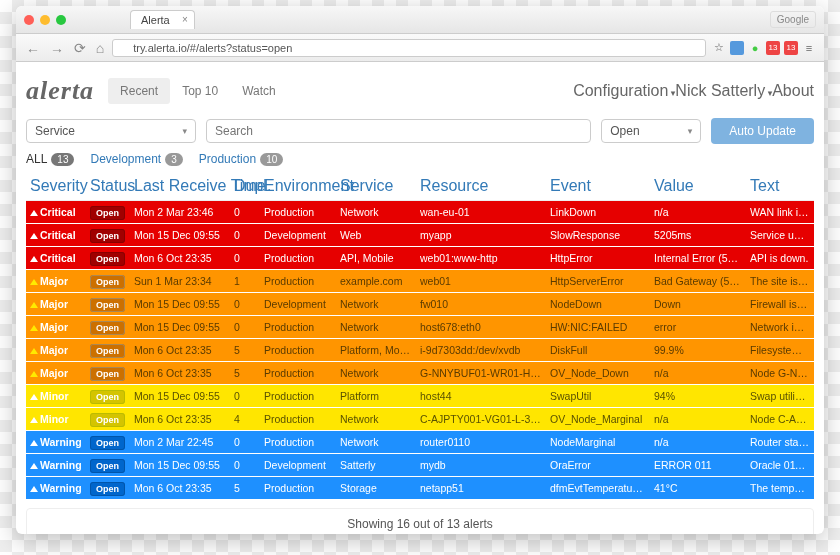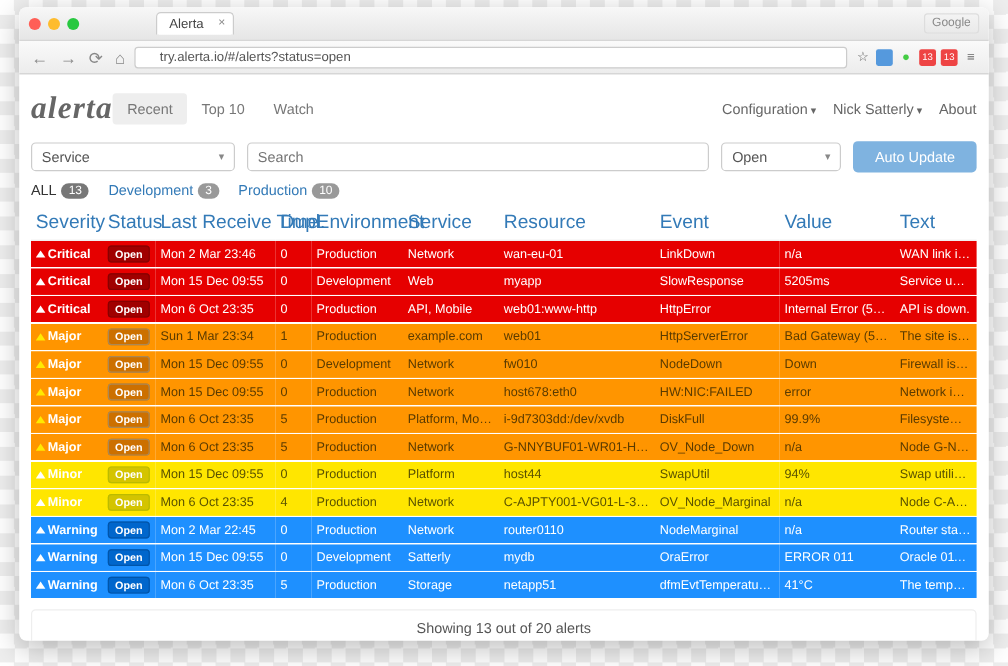--- a/index.html
+++ b/index.html
@@ -13,24 +13,24 @@
 .tab .x { position: absolute; right: 6px; top: 3px; font-size: 10px; color: #888; }
 .goog { margin-left: auto; font-size: 10px; color: #888; border: 1px solid #ddd; border-radius: 3px; padding: 2px 6px; }
 .toolbar { height: 28px; background: linear-gradient(#fafafa,#ececec); border-bottom: 1px solid #ccc; display: flex; align-items: center; padding: 0 8px; gap: 6px; color: #666; font-size: 12px; }
 .toolbar .nav { font-size: 14px; color: #888; padding: 0 2px; }
 .url { flex: 1; background: #fff; border: 1px solid #ccc; border-radius: 3px; padding: 2px 20px; font-size: 11px; color: #555; }
 .exticons { display: flex; gap: 4px; font-size: 11px; }
 .exticons span { width: 14px; height: 14px; display: inline-flex; align-items: center; justify-content: center; }
 .content { flex: 1; overflow: auto; padding: 6px 10px 10px; }
 .brandrow { display: flex; align-items: center; padding: 8px 0; }
 .logo { font-family: Georgia, serif; font-style: italic; font-weight: bold; font-size: 26px; color: #666; letter-spacing: 1px; }
-.tabs { display: flex; }
+.tabs { display: flex; margin-left: 14px; }
 .tabs .t { font-size: 12px; color: #777; padding: 6px 12px; border-radius: 3px; cursor: pointer; }
 .tabs .t.active { background: #eee; }
-.rightmenu { margin-left: auto; display: flex; gap: 14px; font-size: 12px; color: #666; }
+.rightmenu { margin-left: auto; display: flex; gap: 0; font-size: 16px; color: #666; }
 .rightmenu .caret::after { content: " ▾"; font-size: 9px; }
 .controls { display: flex; gap: 10px; align-items: center; margin: 4px 0 8px; }
 .sel { border: 1px solid #ccc; border-radius: 4px; padding: 4px 8px; font-size: 12px; color: #555; background: #fff; display: flex; justify-content: space-between; align-items: center; }
 .sel .car { font-size: 9px; color: #888; }
 .search { border: 1px solid #ccc; border-radius: 4px; padding: 4px 8px; font-size: 12px; color: #999; background: #fff; flex: 1; }
 .autobtn { background: #7fb3e0; color: #fff; border-radius: 4px; padding: 6px 18px; font-size: 12px; text-align: center; }
 .filters { display: flex; gap: 16px; align-items: center; font-size: 12px; margin-bottom: 6px; }
 .filters .f { color: #337ab7; display: flex; align-items: center; gap: 4px; cursor: pointer; }
 .filters .f.all { color: #333; }
 .badge { background: #777; color: #fff; border-radius: 8px; padding: 1px 6px; font-size: 10px; }
@@ -310,15 +310,15 @@
             <td>Production</td>
             <td>Storage</td>
             <td>netapp51</td>
             <td>dfmEvtTemperatureHot</td>
             <td>41°C</td>
             <td>The temperature of the monitored host is too hot.</td>
           </tr>
         </tbody>
     </table>
 
-    <div class="footer">Showing 13 out of 20 alerts</div>
+    <div class="footer">Showing 16 out of 13 alerts</div>
   </div>
 </div>
 
 </body></html>

